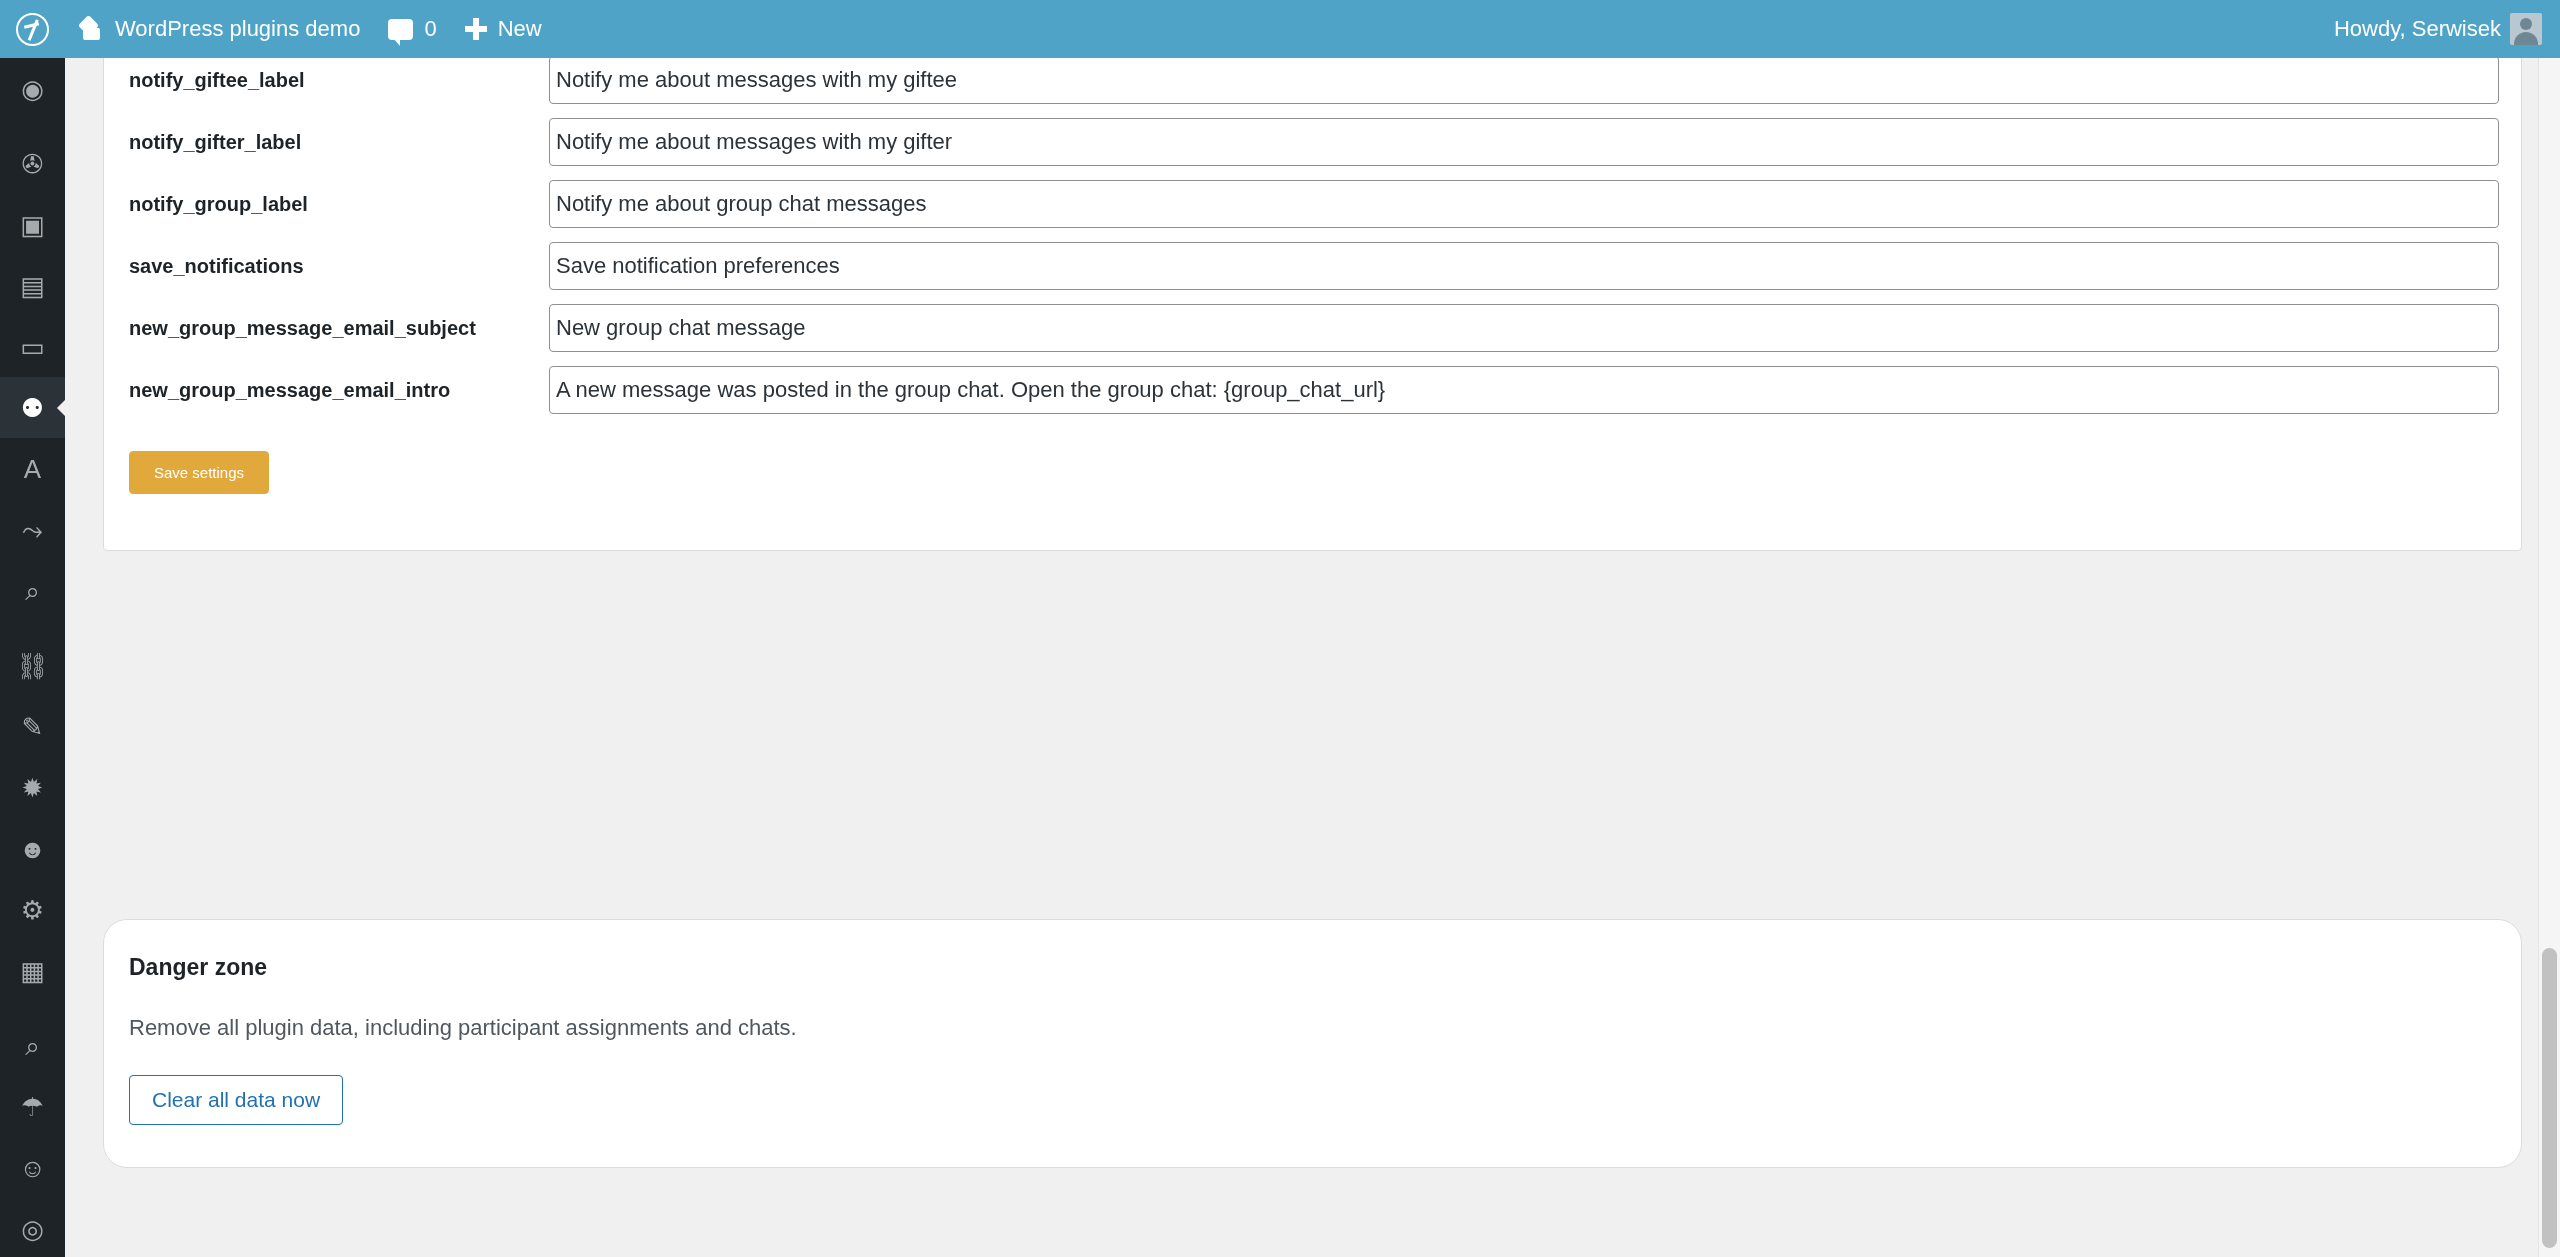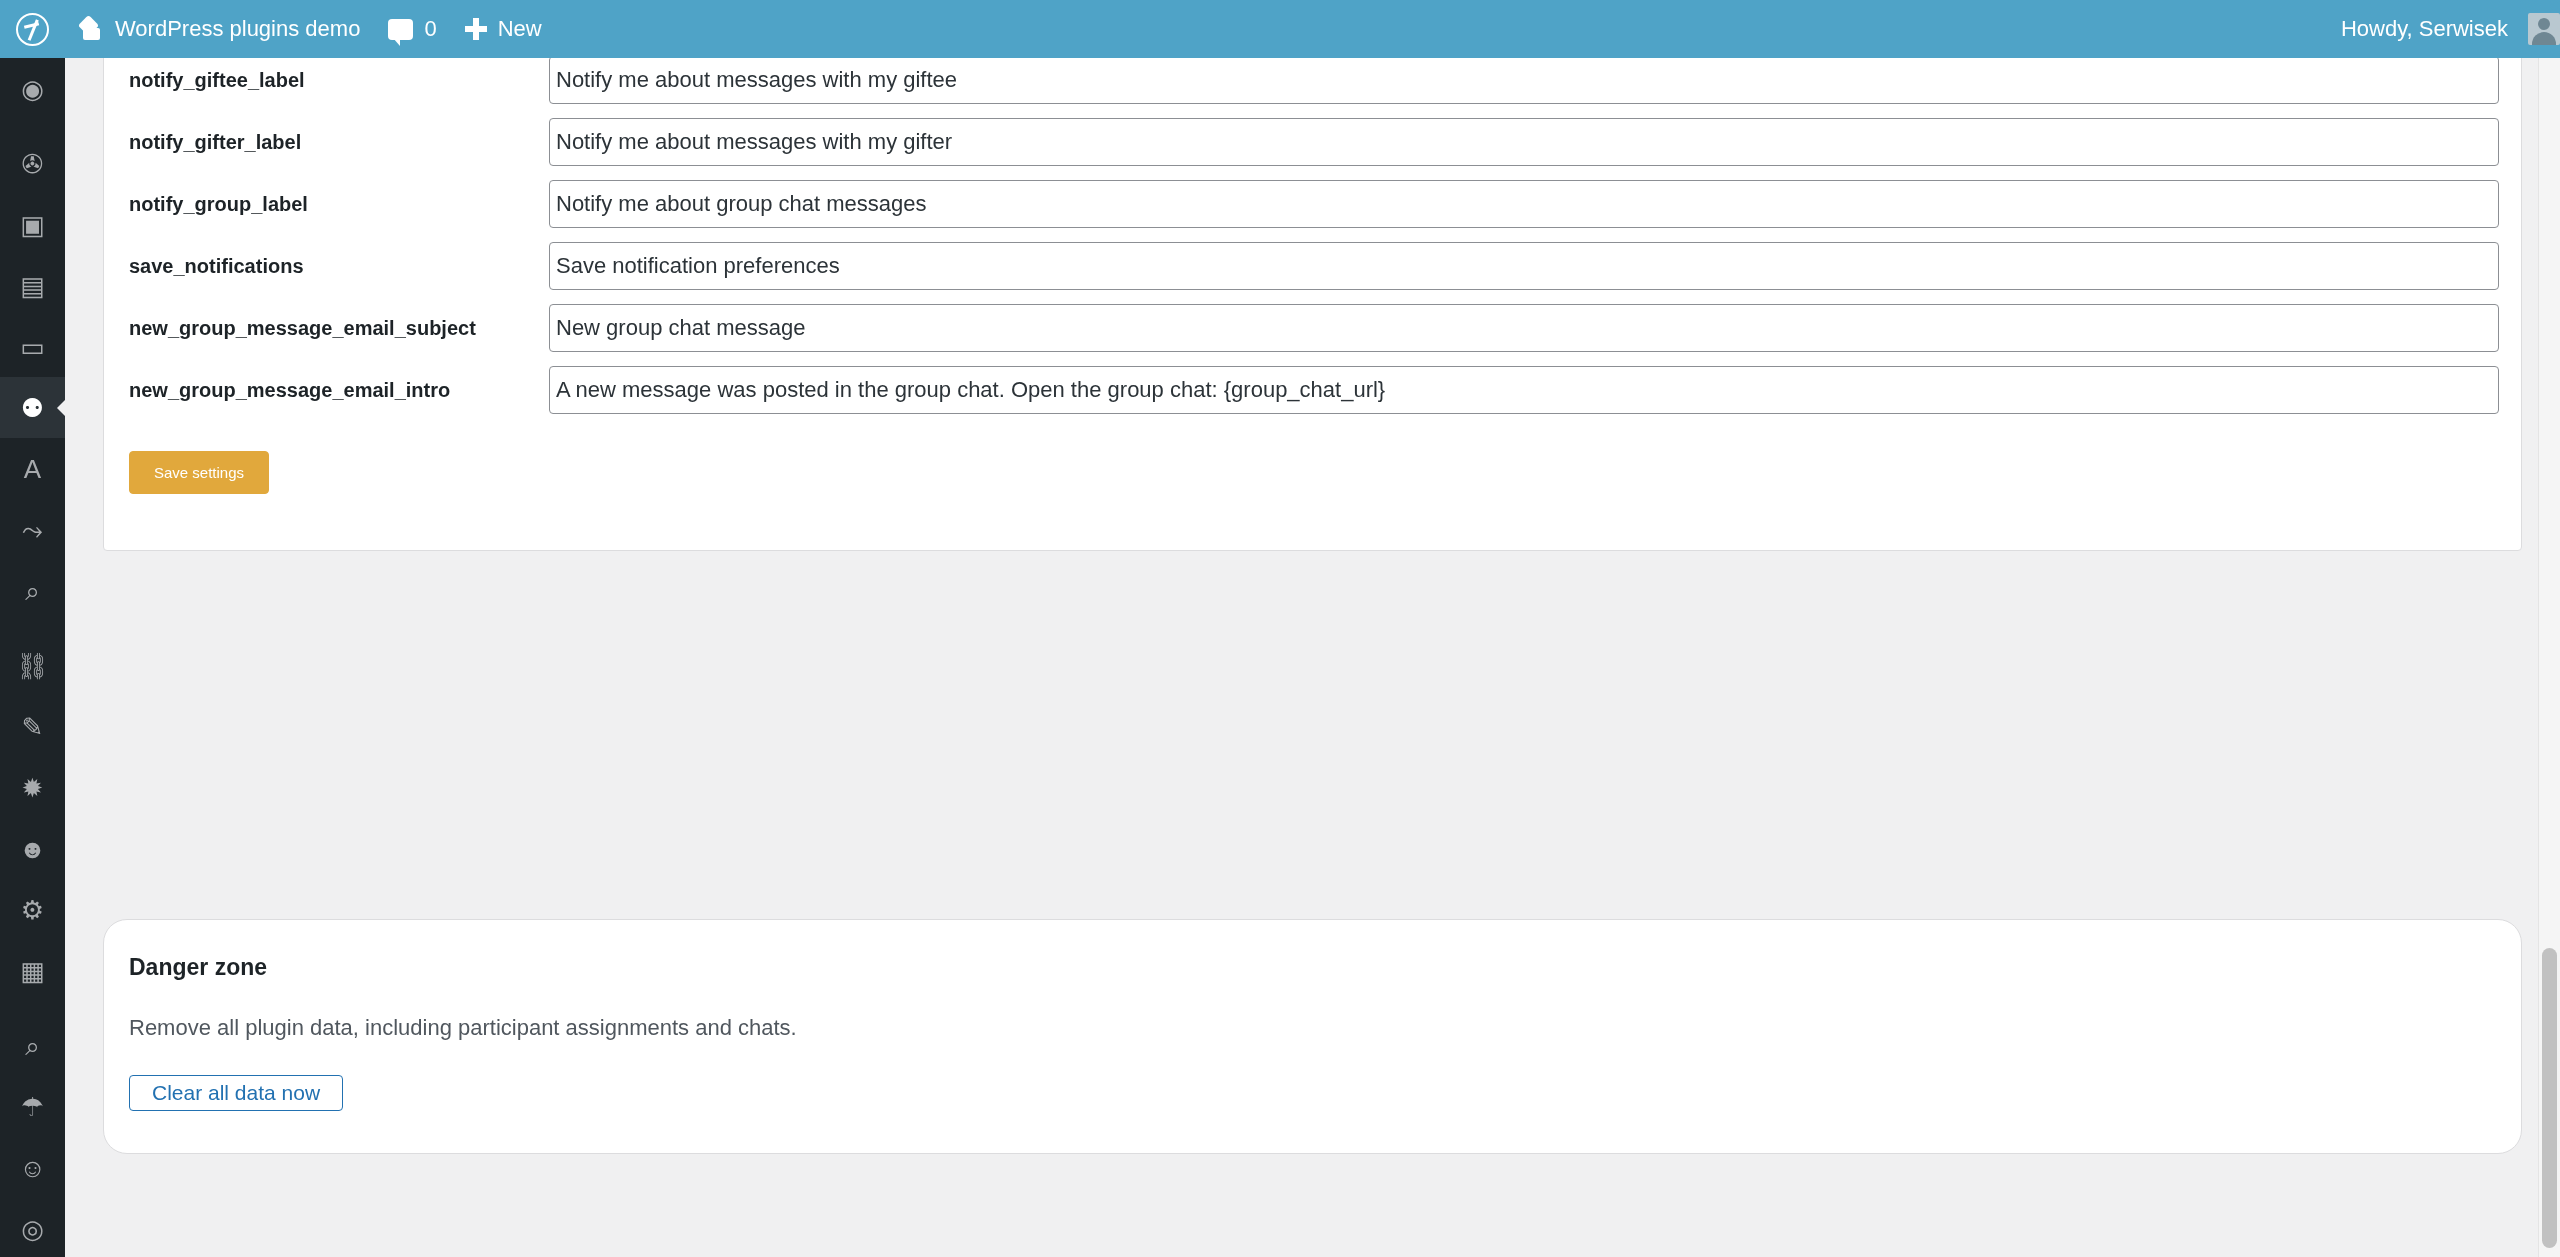--- a/index.html
+++ b/index.html
@@ -115,21 +115,22 @@
     position: absolute;
     background: #ffffff;
   }
   .plus-icon::before { left: 0; top: 8px; width: 22px; height: 6px; }
   .plus-icon::after  { top: 0; left: 8px; height: 22px; width: 6px; }
   .ab-right {
     margin-left: auto;
     display: flex;
     align-items: center;
     height: 58px;
-    gap: 20px;
+    padding-right: 18px;
+    gap: 9px;
   }
   .avatar {
     width: 32px; height: 32px;
     background: #b9c8d0;
     border-radius: 2px;
     position: relative;
     overflow: hidden;
     display: inline-block;
   }
   .avatar::before {
@@ -273,21 +274,21 @@
     color: #50575e;
     margin: 0 0 34px 3px;
   }
   .btn-secondary {
     margin-left: 3px;
     background: #ffffff;
     border: 1px solid #2271b1;
     color: #2271b1;
     font-size: 21px;
     font-family: "Liberation Sans", sans-serif;
-    padding: 5px 22px;
+    padding: 12px 22px;
     border-radius: 4px;
     cursor: pointer;
   }
 
   
   #scrollbar-track {
     position: absolute;
     top: 58px;
     right: 0;
     width: 22px;

